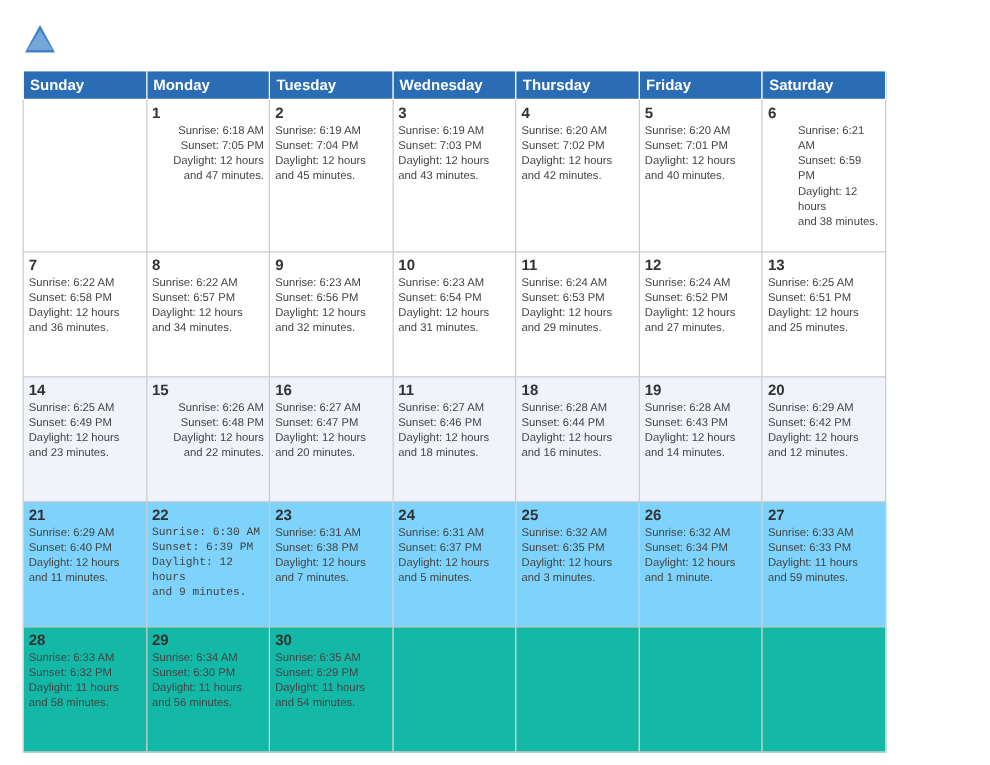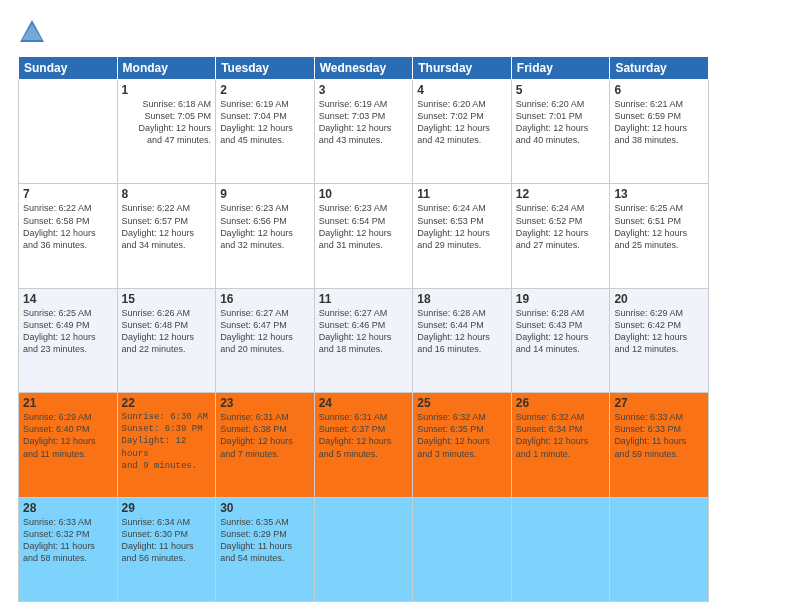--- a/index.html
+++ b/index.html
@@ -97,22 +97,22 @@
       background: #f9f9f9;
     }
     tr:nth-child(even) td {
       background: #f4f8ff;
     }
     tr:nth-child(odd) td {
       background: #fff;
     }
     tr:nth-child(2) td { background: #fff; }
     tr:nth-child(3) td { background: #f0f4fa; }
-    tr:nth-child(4) td { background: #f97316; }
-    tr:nth-child(5) td { background: #7dd3fc; }
+    tr:nth-child(4) td { background: #7dd3fc; }
+    tr:nth-child(5) td { background: #14b8a6; }
     tr:nth-child(6) td { background: #fff; }
     tr:nth-child(7) td { background: #f0f4fa; }
   </style>
 </head>
 <body>
 
 <div class="page">
   <div class="header">
     <div class="logo">
       <svg class="logo-icon" viewBox="0 0 28 28">
@@ -175,21 +175,21 @@
           </td>
           <td>
             <span class="day-number">5</span>
             <div class="day-info" style="white-space: pre-line;">Sunrise: 6:20 AM
 Sunset: 7:01 PM
 Daylight: 12 hours
 and 40 minutes.</div>
           </td>
           <td>
             <span class="day-number">6</span>
-            <div class="day-info" style="white-space: pre-line;">Sunrise: 6:21 AM
+            <div class="day-info" style="white-space: pre-line; margin-left: 24px;">Sunrise: 6:21 AM
 Sunset: 6:59 PM
 Daylight: 12 hours
 and 38 minutes.</div>
           </td>
         </tr>
         <tr>
           <td>
             <span class="day-number">7</span>
             <div class="day-info" style="white-space: pre-line;">Sunrise: 6:22 AM
 Sunset: 6:58 PM
@@ -242,21 +242,21 @@
         <tr>
           <td>
             <span class="day-number">14</span>
             <div class="day-info" style="white-space: pre-line;">Sunrise: 6:25 AM
 Sunset: 6:49 PM
 Daylight: 12 hours
 and 23 minutes.</div>
           </td>
           <td>
             <span class="day-number">15</span>
-            <div class="day-info" style="white-space: pre-line;">Sunrise: 6:26 AM
+            <div class="day-info" style="white-space: pre-line; text-align: right;">Sunrise: 6:26 AM
 Sunset: 6:48 PM
 Daylight: 12 hours
 and 22 minutes.</div>
           </td>
           <td>
             <span class="day-number">16</span>
             <div class="day-info" style="white-space: pre-line;">Sunrise: 6:27 AM
 Sunset: 6:47 PM
 Daylight: 12 hours
 and 20 minutes.</div>

